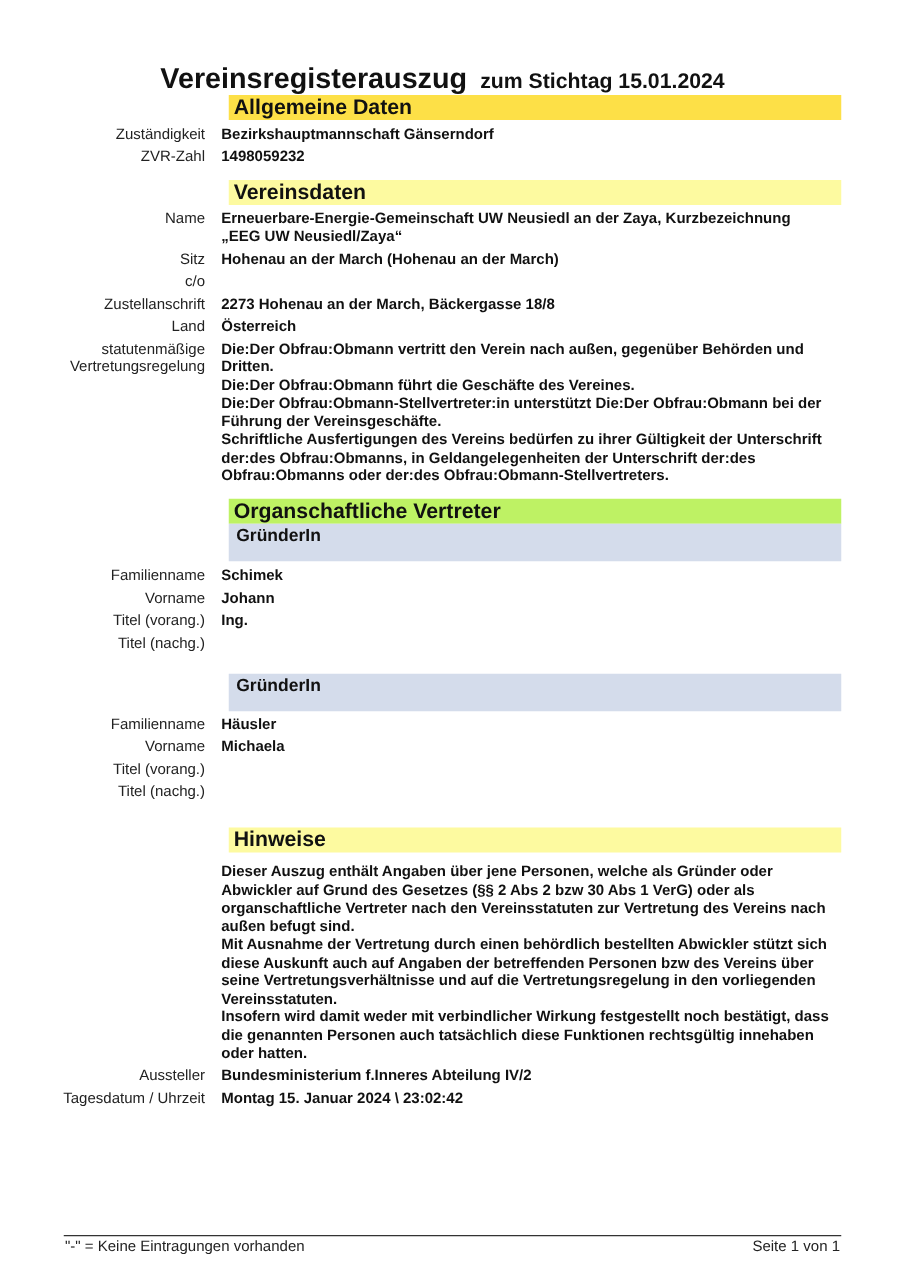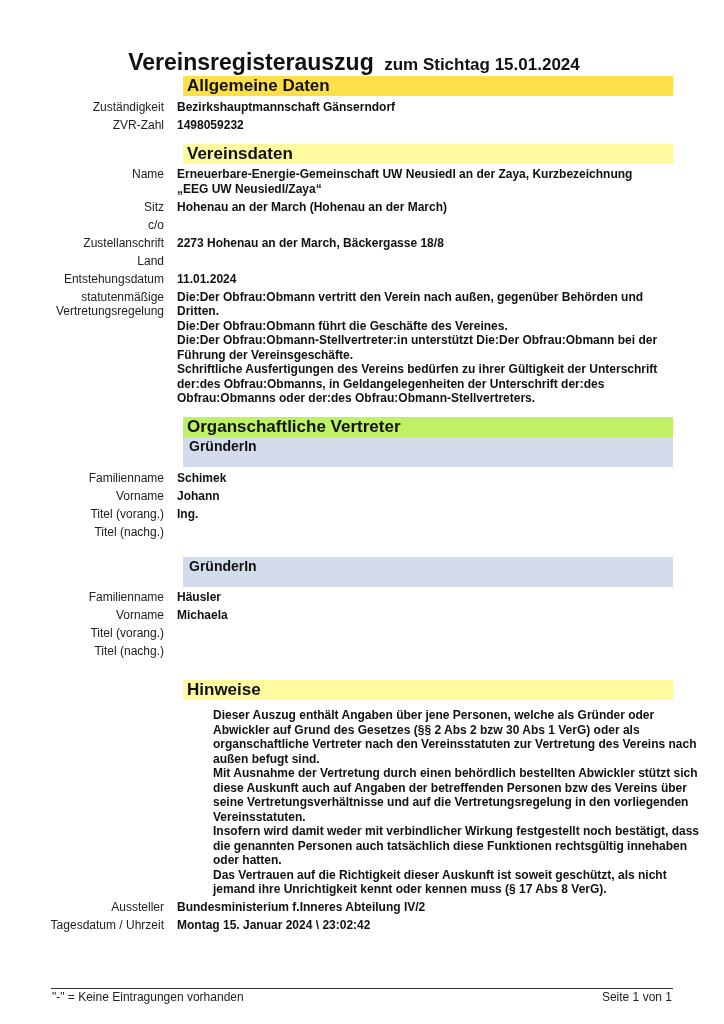--- a/index.html
+++ b/index.html
@@ -83,24 +83,21 @@
   <div class="row">
     <div class="label">c/o</div>
     <div class="value"></div>
   </div>
   <div class="row">
     <div class="label">Zustellanschrift</div>
     <div class="value">2273 Hohenau an der March, Bäckergasse 18/8</div>
   </div>
   <div class="row">
     <div class="label">Land</div>
-  </div>
-  <div class="row">
-    <div class="label">Entstehungsdatum</div>
-    <div class="value">11.01.2024</div>
+    <div class="value">Österreich</div>
   </div>
   <div class="row">
     <div class="label">
       <div>statutenmäßige</div>
       <div>Vertretungsregelung</div>
     </div>
     <div class="value">
       <p>Die:Der Obfrau:Obmann vertritt den Verein nach außen, gegenüber Behörden und Dritten.</p>
       <p>Die:Der Obfrau:Obmann führt die Geschäfte des Vereines.</p>
       <p>Die:Der Obfrau:Obmann-Stellvertreter:in unterstützt Die:Der Obfrau:Obmann bei der Führung der Vereinsgeschäfte.</p>
@@ -143,27 +140,26 @@
     <div class="label">Titel (vorang.)</div>
     <div class="value"></div>
   </div>
   <div class="row">
     <div class="label">Titel (nachg.)</div>
     <div class="value"></div>
   </div>
 
   <div class="gap-l"></div>
   <div class="section-h" style="background: rgb(253, 250, 160);">Hinweise</div>
-  <div class="row hint" style="margin-top:8px;gap:36px;">
+  <div class="row hint" style="margin-top:8px;">
     <div class="label"></div>
     <div class="value">
       <p>Dieser Auszug enthält Angaben über jene Personen, welche als Gründer oder Abwickler auf Grund des Gesetzes (§§ 2 Abs 2 bzw 30 Abs 1 VerG) oder als organschaftliche Vertreter nach den Vereinsstatuten zur Vertretung des Vereins nach außen befugt sind.</p>
       <p>Mit Ausnahme der Vertretung durch einen behördlich bestellten Abwickler stützt sich diese Auskunft auch auf Angaben der betreffenden Personen bzw des Vereins über seine Vertretungsverhältnisse und auf die Vertretungsregelung in den vorliegenden Vereinsstatuten.</p>
       <p>Insofern wird damit weder mit verbindlicher Wirkung festgestellt noch bestätigt, dass die genannten Personen auch tatsächlich diese Funktionen rechtsgültig innehaben oder hatten.</p>
-      <p>Das Vertrauen auf die Richtigkeit dieser Auskunft ist soweit geschützt, als nicht jemand ihre Unrichtigkeit kennt oder kennen muss (§ 17 Abs 8 VerG).</p>
     </div>
   </div>
   <div class="row">
     <div class="label">Aussteller</div>
     <div class="value">Bundesministerium f.Inneres Abteilung IV/2</div>
   </div>
   <div class="row">
     <div class="label">Tagesdatum / Uhrzeit</div>
     <div class="value">Montag 15. Januar 2024 \ 23:02:42</div>
   </div>

